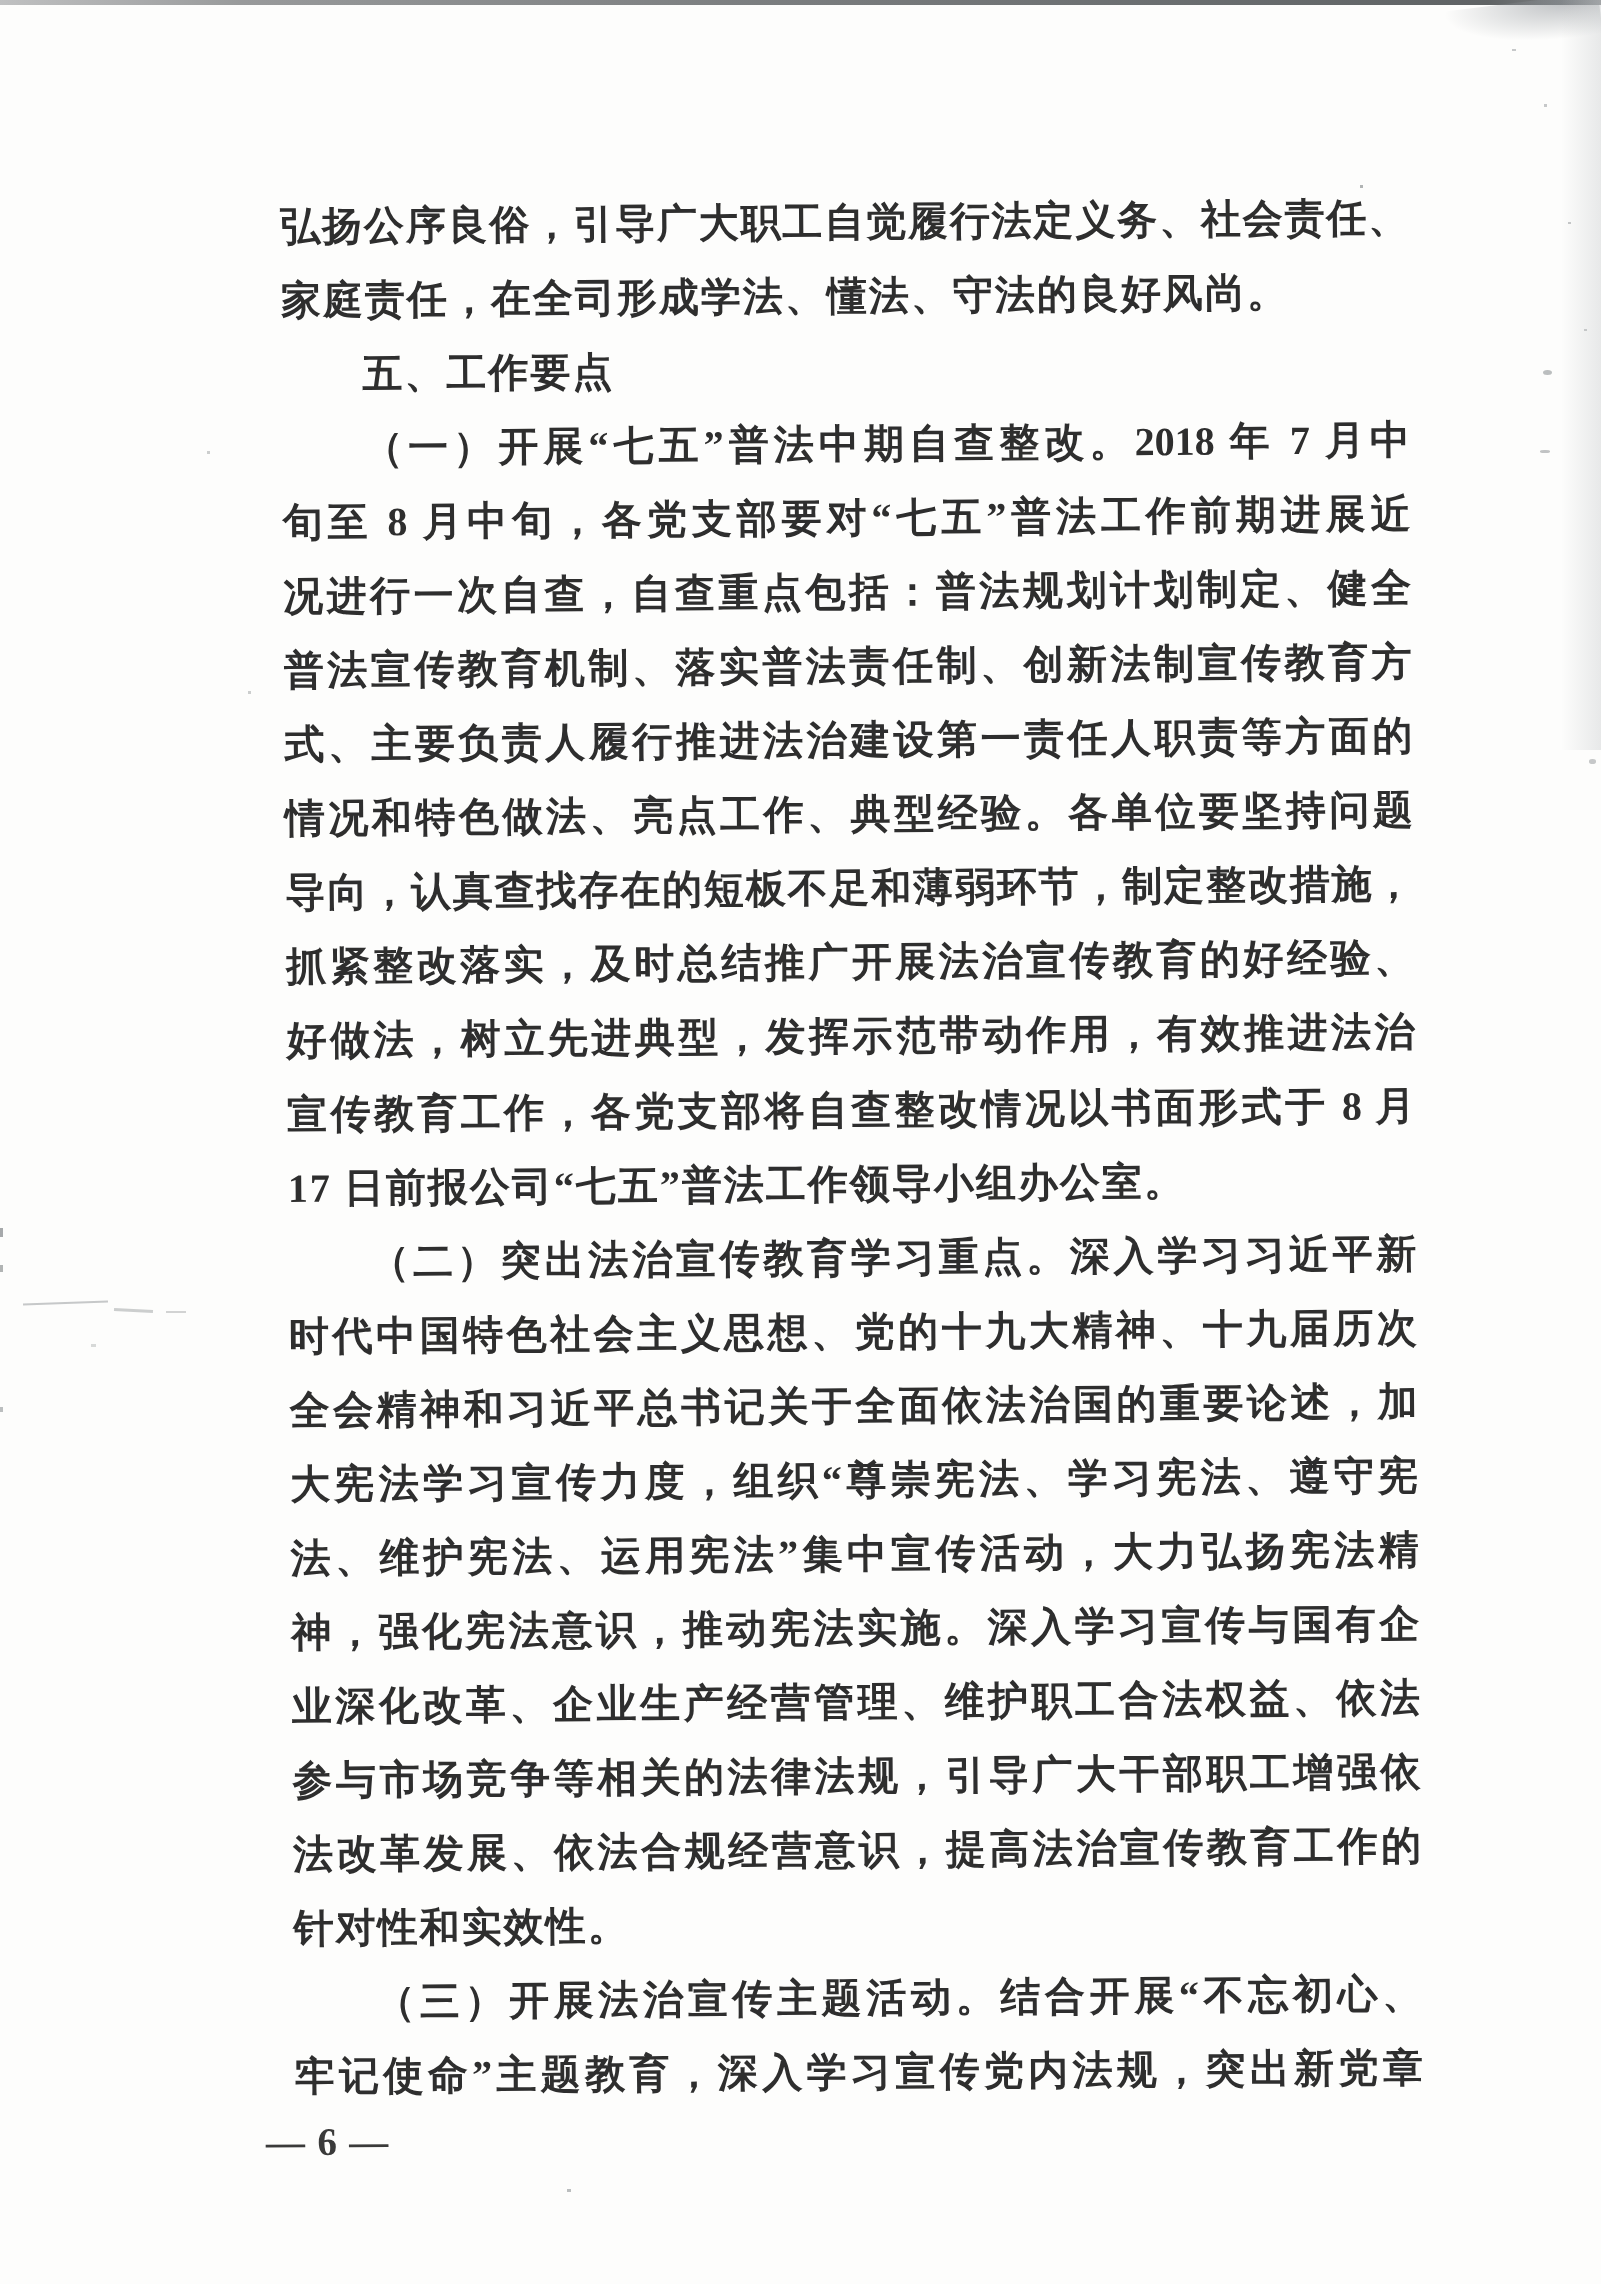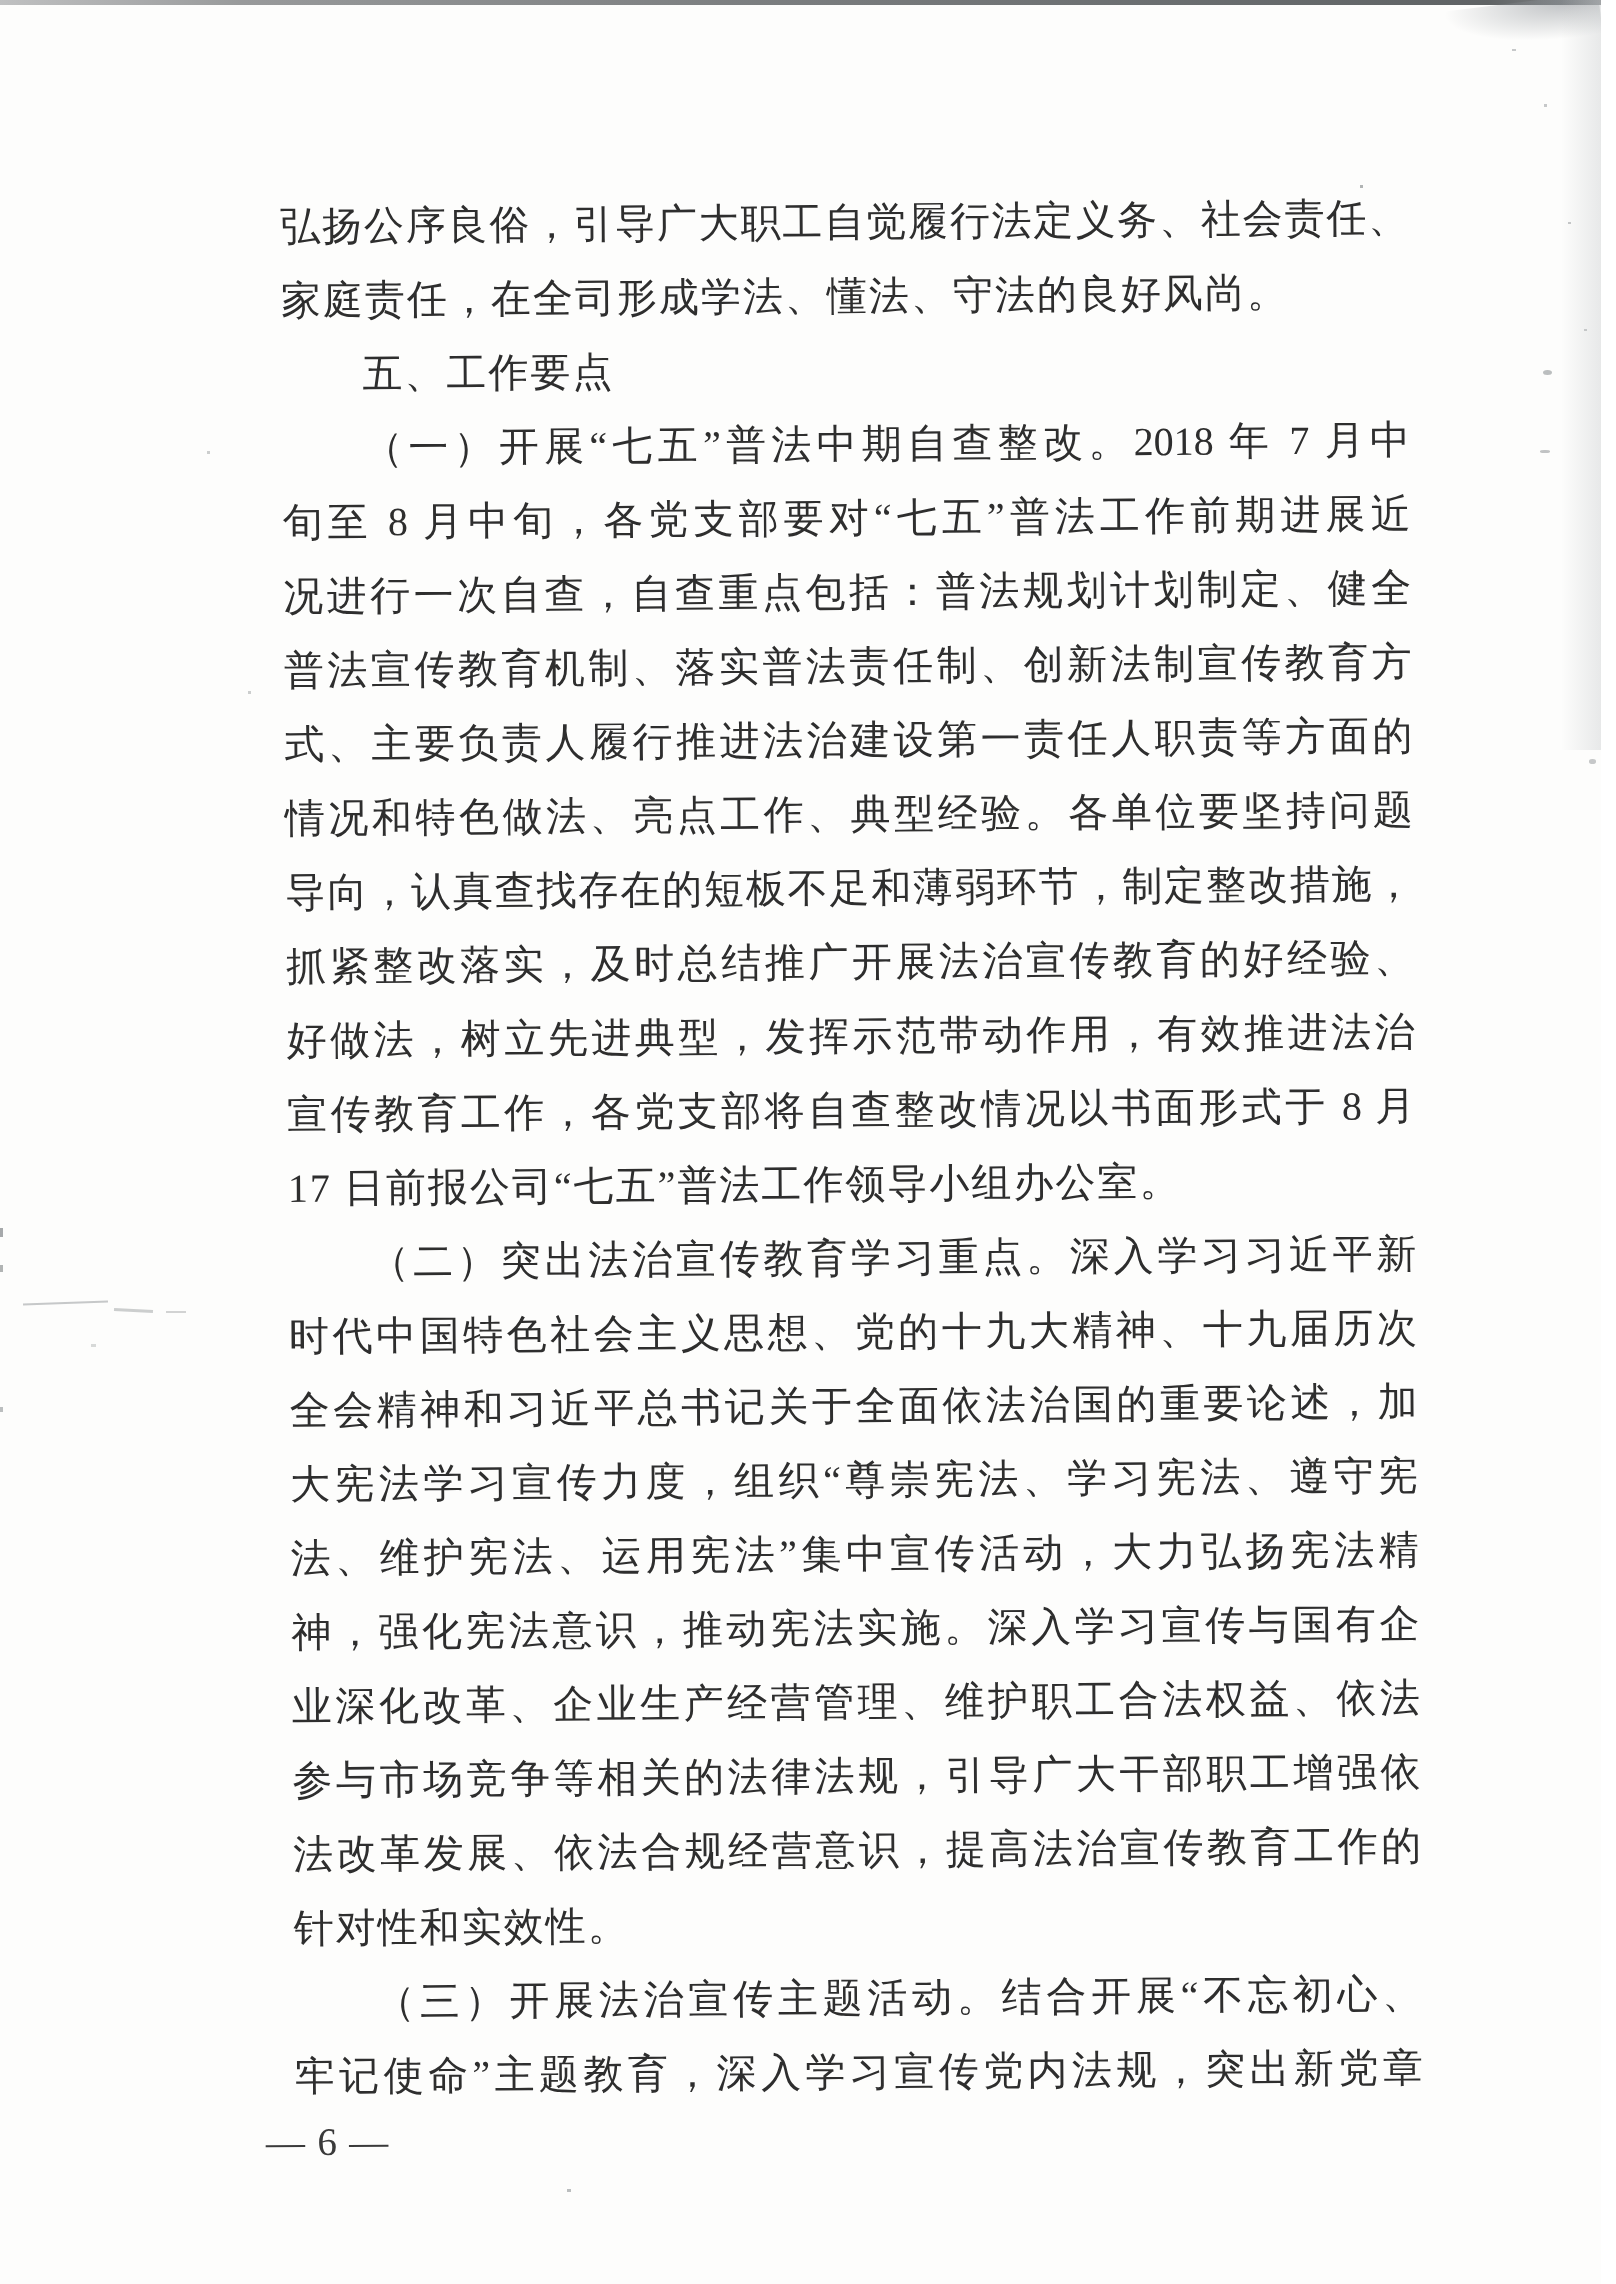--- a/index.html
+++ b/index.html
@@ -4,20 +4,21 @@
 <style>
   html,body{margin:0;padding:0;}
   body{background:#ffffff;font-family:"Liberation Serif","DejaVu Serif",serif;}
 
   .page{
     position:relative;
     width:1601px;
     height:2284px;
     background:#fdfdfc;
     overflow:hidden;
+    font-weight:bold;
   }
 
   
   .text-block{
     position:absolute;
     left:280px;
     top:190px;
     width:1128px;
     transform:rotate(-0.45deg);
     transform-origin:0 0;

